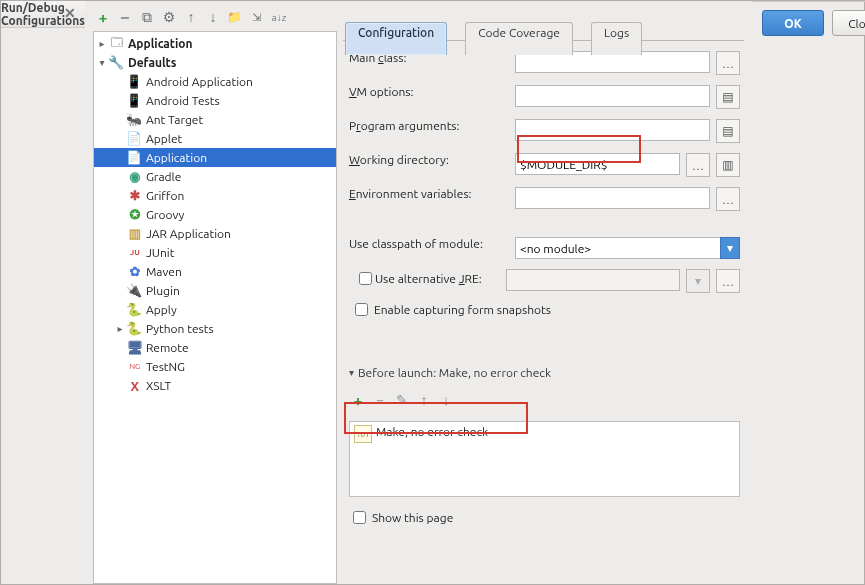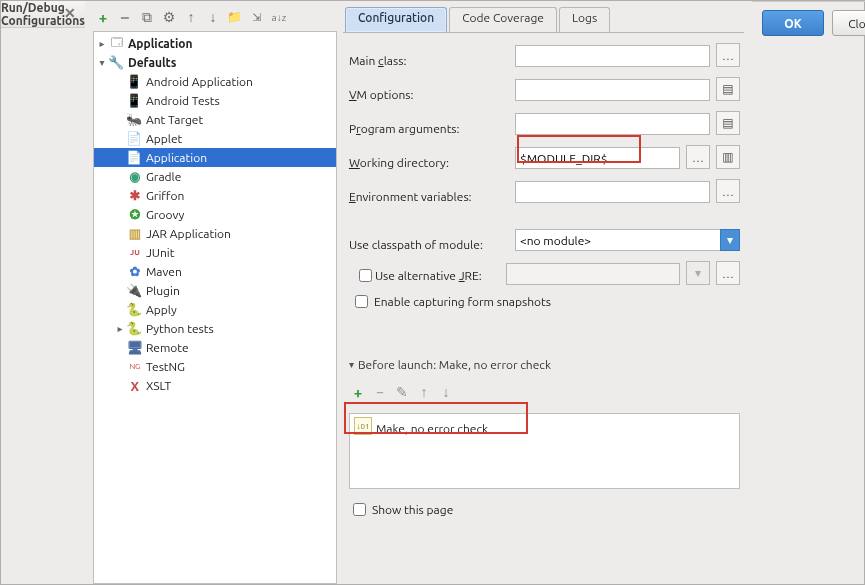--- a/index.html
+++ b/index.html
@@ -114,47 +114,47 @@
     display: flex;
     flex-direction: column;
     min-width: 0;
   }
   .tabs {
     display: flex;
     border-bottom: 1px solid #b9b7b5;
     padding-left: 2px;
   }
   .tab {
-    padding: 3px 12px 8px 12px;
+    padding: 3px 12px 16px 12px;
     border: 1px solid #b9b7b5;
     border-bottom: none;
-    margin-right: 2px;
+    margin-right: 18px;
     background: #edeceb;
     border-radius: 3px 3px 0 0;
     cursor: pointer;
     position: relative;
-    top: 0;
+    top: 15px;
     color: #333;
   }
   .tab.active {
     background: #cfe0f5;
     border-color: #8fa9c9;
     color: #234;
     font-weight: 500;
     box-shadow: inset 0 0 0 1px rgba(255,255,255,0.4);
   }
   .form {
     padding: 10px 4px 0 6px;
     display: flex;
     flex-direction: column;
     gap: 10px;
   }
   .form-row {
     display: flex;
-    align-items: flex-end;
+    align-items: flex-start;
     gap: 6px;
   }
   .form-row .lbl {
     width: 160px;
     color: #222;
   }
   .form-row .lbl .mn { text-decoration: underline; }
   .form-row input[type="text"], .form-row select {
     flex: 1;
     height: 22px;
@@ -216,21 +216,21 @@
     color:#8f8f8f; font-size:14px; cursor:pointer;
   }
   .mini-toolbar .mb.plus { color:#3a9b3a; font-weight:bold; font-size:15px;}
   .launch-list {
     border:1px solid #c0bfbe;
     background:#fff;
     height:70px;
     padding:2px;
   }
   .launch-item {
-    display:flex; align-items:flex-end; gap:4px; padding:1px 2px;
+    display:flex; align-items:flex-start; gap:4px; padding:1px 2px;
   }
   .make-icon {
     width:16px;height:16px;display:inline-flex;align-items:center;justify-content:center;
     background:#fffbe6; border:1px solid #c9c07a; font-size:8px; color:#6a8a2a;
   }
   
   .hl-box {
     position: absolute;
     border: 2px solid #d33a2f;
     pointer-events: none;

